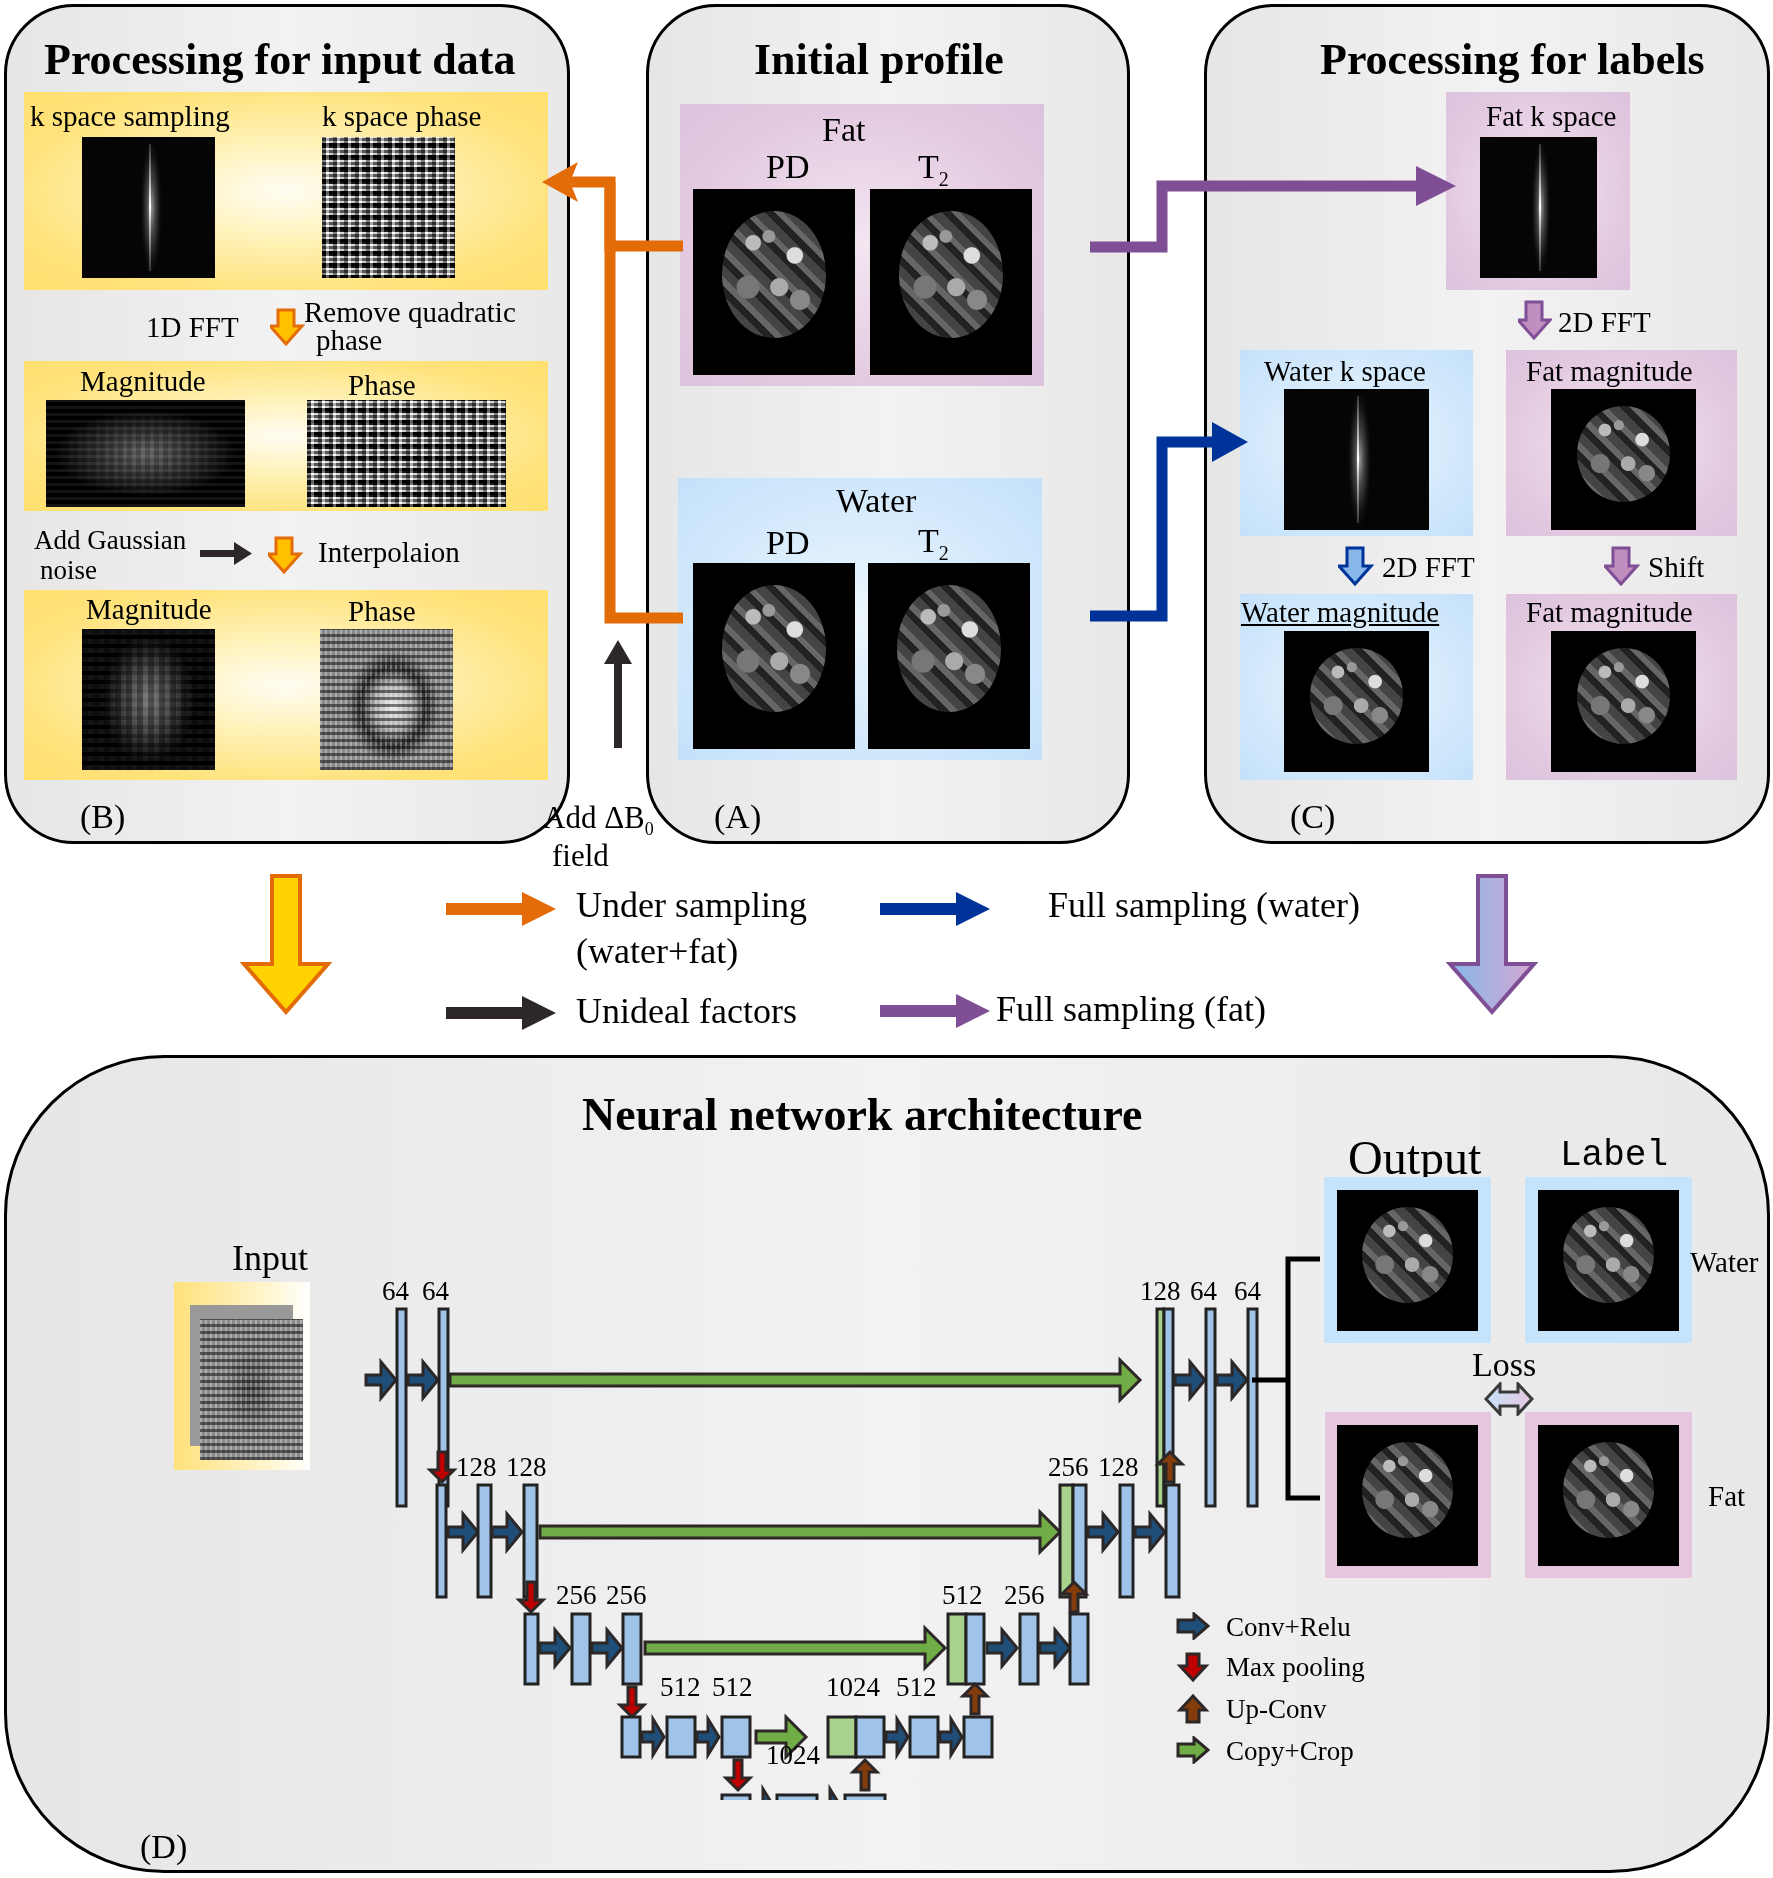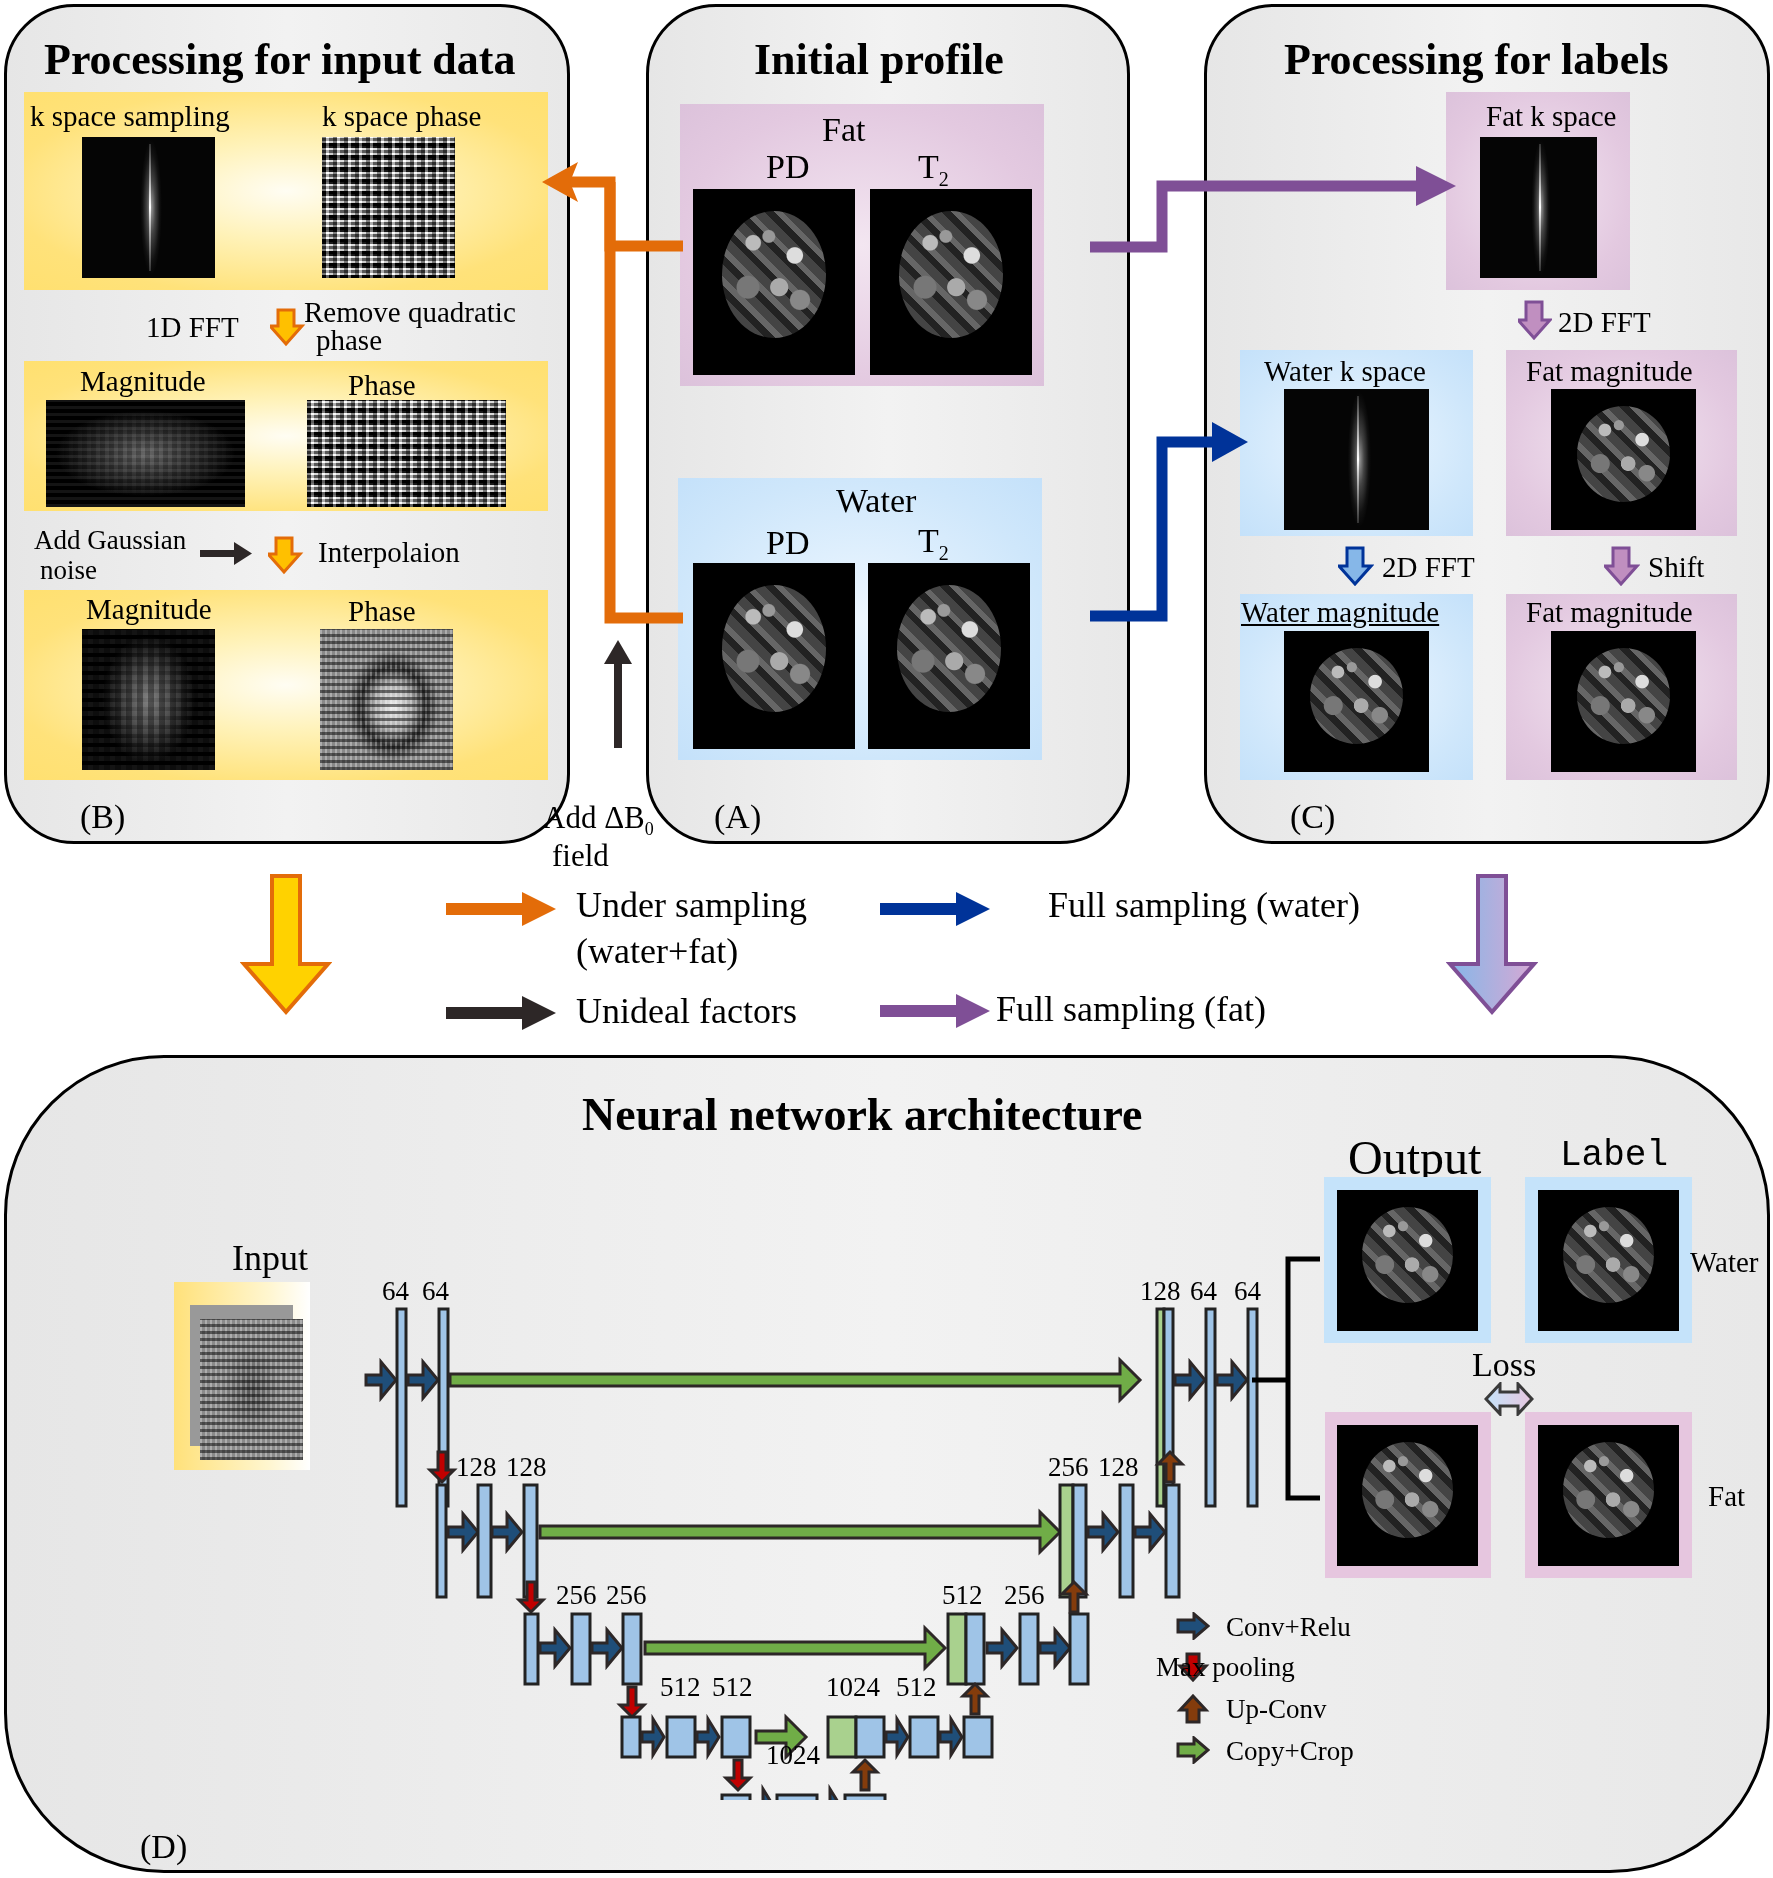--- a/index.html
+++ b/index.html
@@ -107,21 +107,21 @@
     <polygon points="15,0 29,24 1,24" fill="#2d2727"></polygon>
   </svg>
 
 <svg class="flow" style="left:540px;top:160px;" width="150" height="470">
   <polyline points="143,86 70,86 70,22 30,22" fill="none" stroke="#e36c09" stroke-width="11"></polyline>
   <polyline points="143,458 70,458 70,22" fill="none" stroke="#e36c09" stroke-width="11"></polyline>
   <polygon points="2,22 38,2 30,22 38,42" fill="#e36c09"></polygon>
 </svg>
 
 <div class="panel" style="left:1204px;top:4px;width:566px;height:840px;"></div>
-<div class="ptitle" style="left:1284px;top:34px;">Processing for labels</div>
+<div class="ptitle" style="left:1320px;top:34px;">Processing for labels</div>
 
 <div class="box-p" style="left:1446px;top:92px;width:184px;height:198px;"></div>
 <div class="lbl" style="left:1486px;top:102px;">Fat k space</div>
 <div class="img kmag" style="left:1480px;top:137px;width:117px;height:141px;"></div>
 
 <svg class="abs" style="left:1518px;top:300px;" width="34" height="42">
     <polygon points="8,2 24,2 24,20 32,20 16,38 0,20 8,20" fill="#c08fc0" stroke="#7f4f96" stroke-width="3"></polygon>
   </svg>
 <div class="lbl" style="left:1558px;top:308px;">2D FFT</div>
 
@@ -316,21 +316,21 @@
 <div class="lbl" style="left:1708px;top:1482px;">Fat</div>
 
 <div id="unet-legend">
     <span class="abs" style="left: 1176px; top: 1612px;"><svg width="34" height="28">
         <polygon points="2,8 18,8 18,2 32,14 18,26 18,20 2,20" fill="#1f4e79" stroke="#2d2727" stroke-width="3"></polygon>
       </svg></span>
     <div class="leg-text" style="left: 1226px; top: 1614px;">Conv+Relu</div>
     <span class="abs" style="left: 1176px; top: 1652px;"><svg width="34" height="30">
         <polygon points="11,2 23,2 23,14 30,14 17,28 4,14 11,14" fill="#c00000" stroke="#2d2727" stroke-width="3"></polygon>
       </svg></span>
-    <div class="leg-text" style="left: 1156px; top: 1654px;">Max pooling</div>
+    <div class="leg-text" style="left: 1226px; top: 1654px;">Max pooling</div>
     <span class="abs" style="left: 1176px; top: 1694px;"><svg width="34" height="30">
         <polygon points="11,28 23,28 23,16 30,16 17,2 4,16 11,16" fill="#843c0c" stroke="#2d2727" stroke-width="3"></polygon>
       </svg></span>
     <div class="leg-text" style="left: 1226px; top: 1696px;">Up-Conv</div>
     <span class="abs" style="left: 1176px; top: 1736px;"><svg width="34" height="28">
         <polygon points="2,8 18,8 18,2 32,14 18,26 18,20 2,20" fill="#70ad47" stroke="#2d2727" stroke-width="3"></polygon>
       </svg></span>
     <div class="leg-text" style="left: 1226px; top: 1738px;">Copy+Crop</div>
   </div>
 

